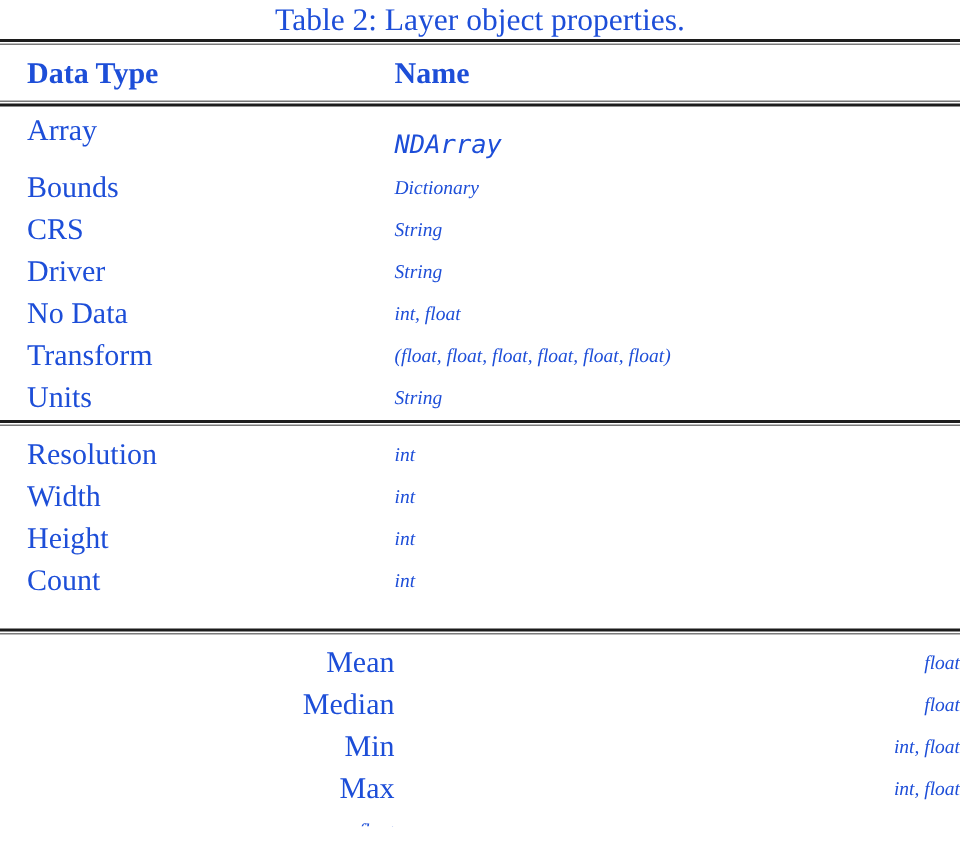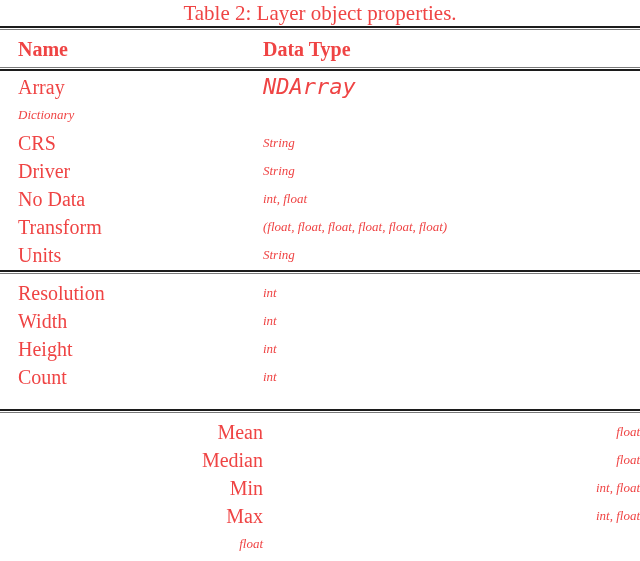--- a/index.html
+++ b/index.html
@@ -5,21 +5,21 @@
   html, body {
     margin: 0;
     padding: 0;
     background: #ffffff;
   }
   .page {
     position: relative;
     width: 640px;
     height: 551px;
     background: #ffffff;
-    color: #ef4444;
+    color: #1d4ed8;
     font-family: "Liberation Serif", "DejaVu Serif", serif;
     overflow: hidden;
   }
   .caption {
     height: 26px;
     line-height: 26px;
     text-align: center;
     font-size: 21px;
   }
   
@@ -50,55 +50,57 @@
     line-height: 28px;
     font-size: 20px;
   }
   .cell-type {
     font-style: italic;
     font-size: 13px;
     white-space: nowrap;
   }
   .cell-type.mono {
     font-family: "DejaVu Sans Mono", "Liberation Mono", monospace;
-    font-size: 22px;
+    font-size: 17px;
     font-style: oblique;
+    margin-top: 10px;
   }
 </style>
 </head>
 <body>
 
 <div class="page">
 
   <div class="caption">Table 2: Layer object properties.</div>
 
   <div class="rule">
     <div class="line-main"></div>
     <div class="gap"></div>
     <div class="line-echo"></div>
   </div>
 
   <div class="header-row">
+    <div>Data Type</div>
     <div>Name</div>
-    <div>Data Type</div>
   </div>
 
   <div class="rule echo-above">
     <div class="line-echo"></div>
     <div class="gap"></div>
     <div class="line-main"></div>
   </div>
 
   <div class="section s0">
   <div class="row">
     <div class="cell-name">Array</div>
     <div class="cell-type mono">NDArray</div>
   </div>
 
   <div class="row">
+    <div class="cell-name">Bounds</div>
     <div class="cell-type">Dictionary</div>
   </div>
 
   <div class="row">
     <div class="cell-name">CRS</div>
     <div class="cell-type">String</div>
   </div>
 
   <div class="row">
     <div class="cell-name">Driver</div>

